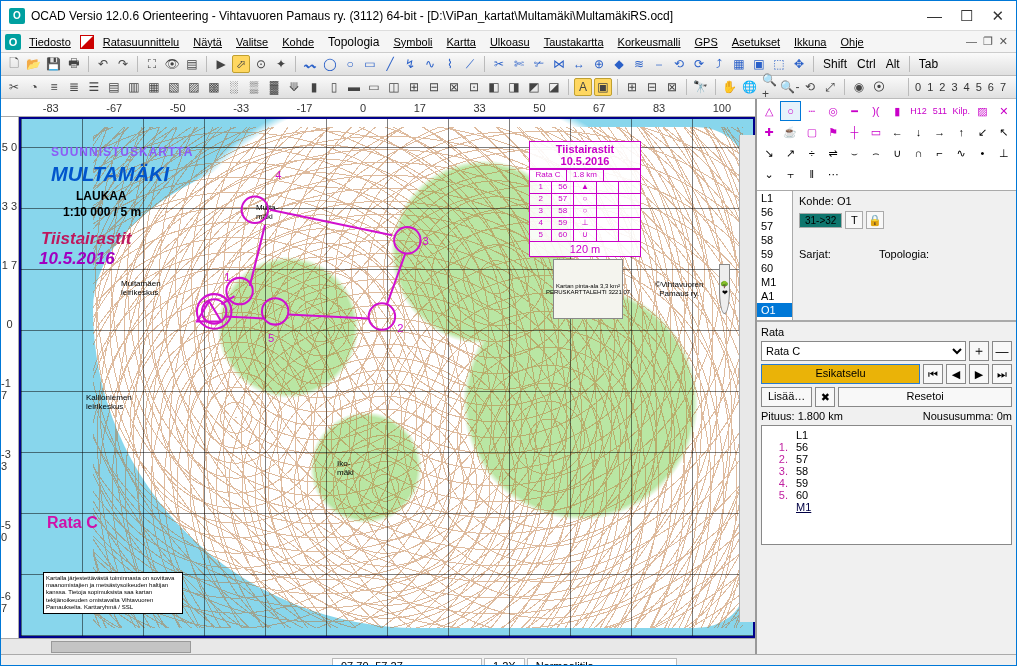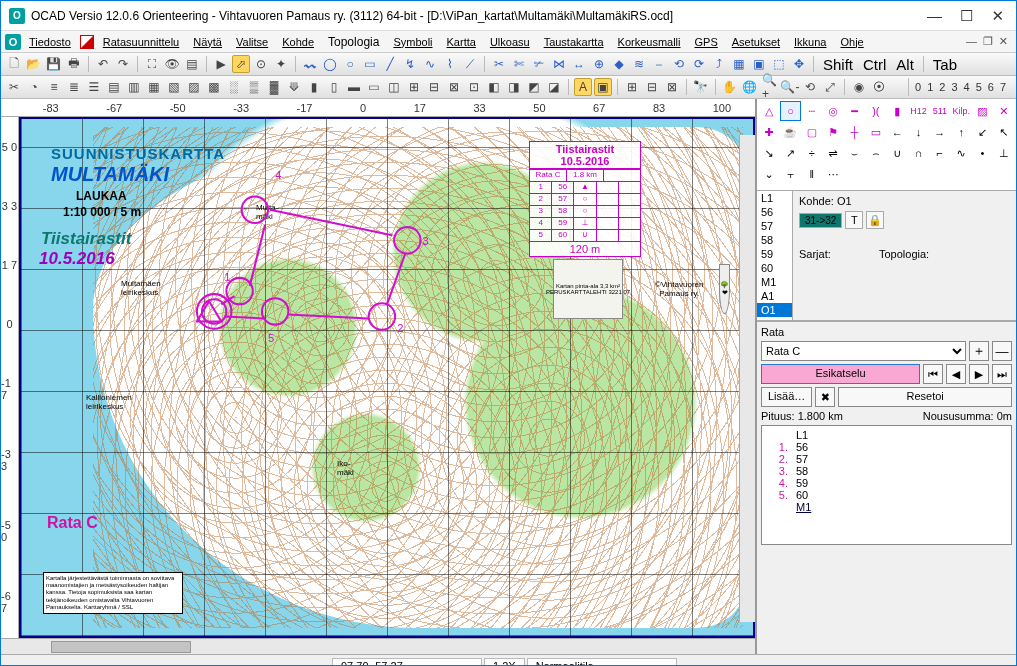--- a/index.html
+++ b/index.html
@@ -13,21 +13,21 @@
 .menubar .mitem{padding:2px 6px;font-size:12px;cursor:pointer}
 .menubar .mitem u{text-decoration:underline}
 .menubar .micon{width:16px;height:16px;display:inline-flex;align-items:center;justify-content:center}
 .menubar .redbox{width:14px;height:14px;border:1px solid #c00;background:linear-gradient(135deg,#fff 48%,#c00 52%)}
 .mdiicons{margin-left:auto;display:flex;gap:6px;padding-right:4px;font-size:10px;color:#555}
 .toolbar{height:23px;background:linear-gradient(#fafafa,#e0e0e0);display:flex;align-items:center;padding:0 4px;gap:2px;border-bottom:1px solid #bbb}
 .toolbar .tb{width:18px;height:18px;display:flex;align-items:center;justify-content:center;font-size:12px;color:#444;border:1px solid transparent;border-radius:2px;cursor:pointer}
 .toolbar .sep{width:1px;height:16px;background:#bbb;margin:0 3px}
 .toolbar .yel{background:#ffd760;border:1px solid #c0a030}
 .toolbar .blu{color:#2a60c8}
-.toolbar .mod{padding:0 4px;font-size:15px}
+.toolbar .mod{padding:0 4px;font-size:12px}
 .numstrip{margin-left:auto;display:flex;align-items:center;gap:6px;padding:0 6px;font-size:11px;color:#333;border-left:1px solid #bbb;height:18px}
 .main{display:flex;height:555px;position:relative}
 .mapwrap{width:755px;display:flex;flex-direction:column;border-right:1px solid #999}
 .hruler{height:18px;background:#fff;display:flex;align-items:center;justify-content:space-around;font-size:10px;border-bottom:1px solid #aaa;position:relative;padding-left:18px}
 .hruler span{color:#333}
 .mapa{flex:1;position:relative;display:flex}
 .vruler{width:18px;background:#fff;border-right:1px solid #aaa;display:flex;flex-direction:column;align-items:center;justify-content:space-around;font-size:10px;color:#333}
 .canvas{flex:1;position:relative;background:#dff3fb;overflow:hidden;border:2px solid #00008b}
 .water{position:absolute;left:0;top:0;right:0;bottom:0;background:
 radial-gradient(ellipse 65% 85% at 55% 45%,#fff 0%,#fff 60%,transparent 62%),#88d6ec}
@@ -40,25 +40,25 @@
 .contours{position:absolute;inset:0;opacity:.45;background:
 repeating-radial-gradient(circle at 35% 40%,#b86a2a 0 1px,transparent 1px 14px),
 repeating-radial-gradient(circle at 62% 30%,#b86a2a 0 1px,transparent 1px 16px),
 repeating-radial-gradient(circle at 70% 62%,#b86a2a 0 1px,transparent 1px 18px),
 repeating-radial-gradient(circle at 45% 72%,#b86a2a 0 1px,transparent 1px 13px),
 repeating-radial-gradient(circle at 22% 58%,#b86a2a 0 1px,transparent 1px 15px)}
 .grid{position:absolute;inset:0;background:
 repeating-linear-gradient(90deg,rgba(0,0,0,.5) 0 1px,transparent 1px 61px),
 repeating-linear-gradient(0deg,rgba(0,0,0,.5) 0 1px,transparent 1px 61px)}
 .maptext{position:absolute;font-weight:bold}
-.mt1{left:30px;top:26px;font-size:15px;color:#0369a1;letter-spacing:1px}
+.mt1{left:30px;top:26px;font-size:12px;color:#8b5cf6;letter-spacing:1px}
 .mt2{left:30px;top:44px;font-size:20px;color:#0055cc;font-style:italic;font-weight:bold}
 .mt3{left:55px;top:70px;font-size:12px;color:#000}
 .mt4{left:42px;top:86px;font-size:12px;color:#000}
-.mt5{left:20px;top:110px;font-size:17px;color:#0f766e;font-style:italic}
+.mt5{left:20px;top:110px;font-size:17px;color:#be185d;font-style:italic}
 .mt6{left:18px;top:130px;font-size:17px;color:#a000c0;font-style:italic}
 .mt7{left:26px;top:395px;font-size:16px;color:#d010a8;font-weight:bold}
 .mt8{left:100px;top:160px;font-size:8px;color:#000;font-weight:normal}
 .mt9{left:65px;top:274px;font-size:8px;color:#000;font-weight:normal}
 .mt10{left:316px;top:340px;font-size:8px;color:#000;font-weight:normal}
 .mt11{left:235px;top:84px;font-size:8px;color:#000;font-weight:normal}
 .course svg{position:absolute;inset:0;width:100%;height:100%}
 .ctable{position:absolute;right:112px;top:22px;width:112px;border:1px solid #c800c8;background:rgba(255,255,255,.9);font-size:8px}
 .ctable .hd{color:#c800c8;font-weight:bold;text-align:center;padding:1px;border-bottom:1px solid #c800c8}
 .ctable .row{display:flex;border-top:1px solid #c800c8;height:12px}
@@ -90,21 +90,21 @@
 .objbtns .ib{width:18px;height:18px;border:1px solid #aaa;background:#f8f8f8;display:flex;align-items:center;justify-content:center;font-size:11px;cursor:pointer}
 .kvrow{display:flex;margin-top:19px;font-size:11px}
 .kvrow span:first-child{width:80px}
 .rbox{border-top:1px solid #aaa;padding:4px 4px;background:#f0f0f0}
 .rbox .ttl{font-size:11px;margin-bottom:3px}
 .rbox .selrow{display:flex;gap:3px;align-items:center;margin-bottom:3px}
 .rbox select{flex:1;height:20px;font-size:11px;border:1px solid #888;background:#fff}
 .rbox .sq{width:20px;height:20px;border:1px solid #888;background:#f8f8f8;display:flex;align-items:center;justify-content:center;font-size:13px;cursor:pointer}
 .btnrow{display:flex;gap:3px;margin-bottom:3px}
 .btnrow .btn{border:1px solid #888;background:#f8f8f8;padding:2px 6px;font-size:11px;cursor:pointer;flex:0 0 auto}
-.btnrow .btn.act{background:#f9a8d4;border-color:#2a7ad0}
+.btnrow .btn.act{background:#eab308;border-color:#2a7ad0}
 .btnrow .nb{width:20px;height:20px;border:1px solid #888;background:#f8f8f8;display:flex;align-items:center;justify-content:center;font-size:11px;cursor:pointer}
 .statrow{display:flex;font-size:11px;margin:3px 0;gap:6px}
 .statrow span:first-child{flex:1}
 .ctrllist{background:#fff;border:1px solid #888;height:120px;padding:3px 6px;font-size:11px;overflow:auto}
 .ctrllist .cr{display:flex;gap:8px}
 .ctrllist .cn{width:20px;text-align:right;color:#c020a0}
 .ctrllist .cn.bk{color:#000}
 .ctrllist .cid{color:#000}
 .ctrllist .cid.u{text-decoration:underline;color:#004}
 .statusbar{height:22px;background:#f0f0f0;border-top:1px solid #aaa;display:flex;align-items:center;font-size:11px}

